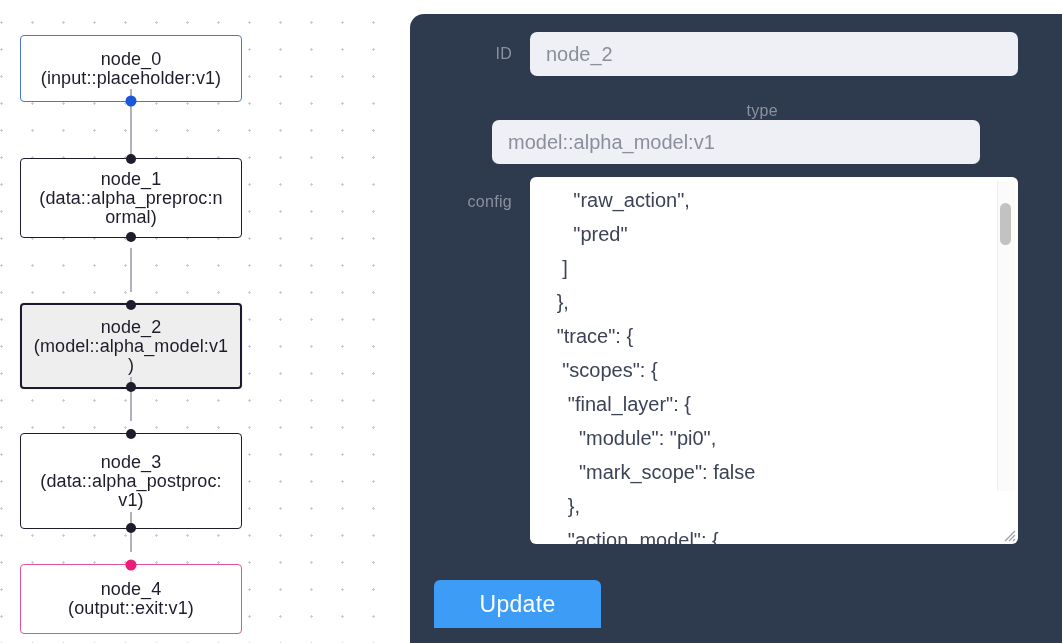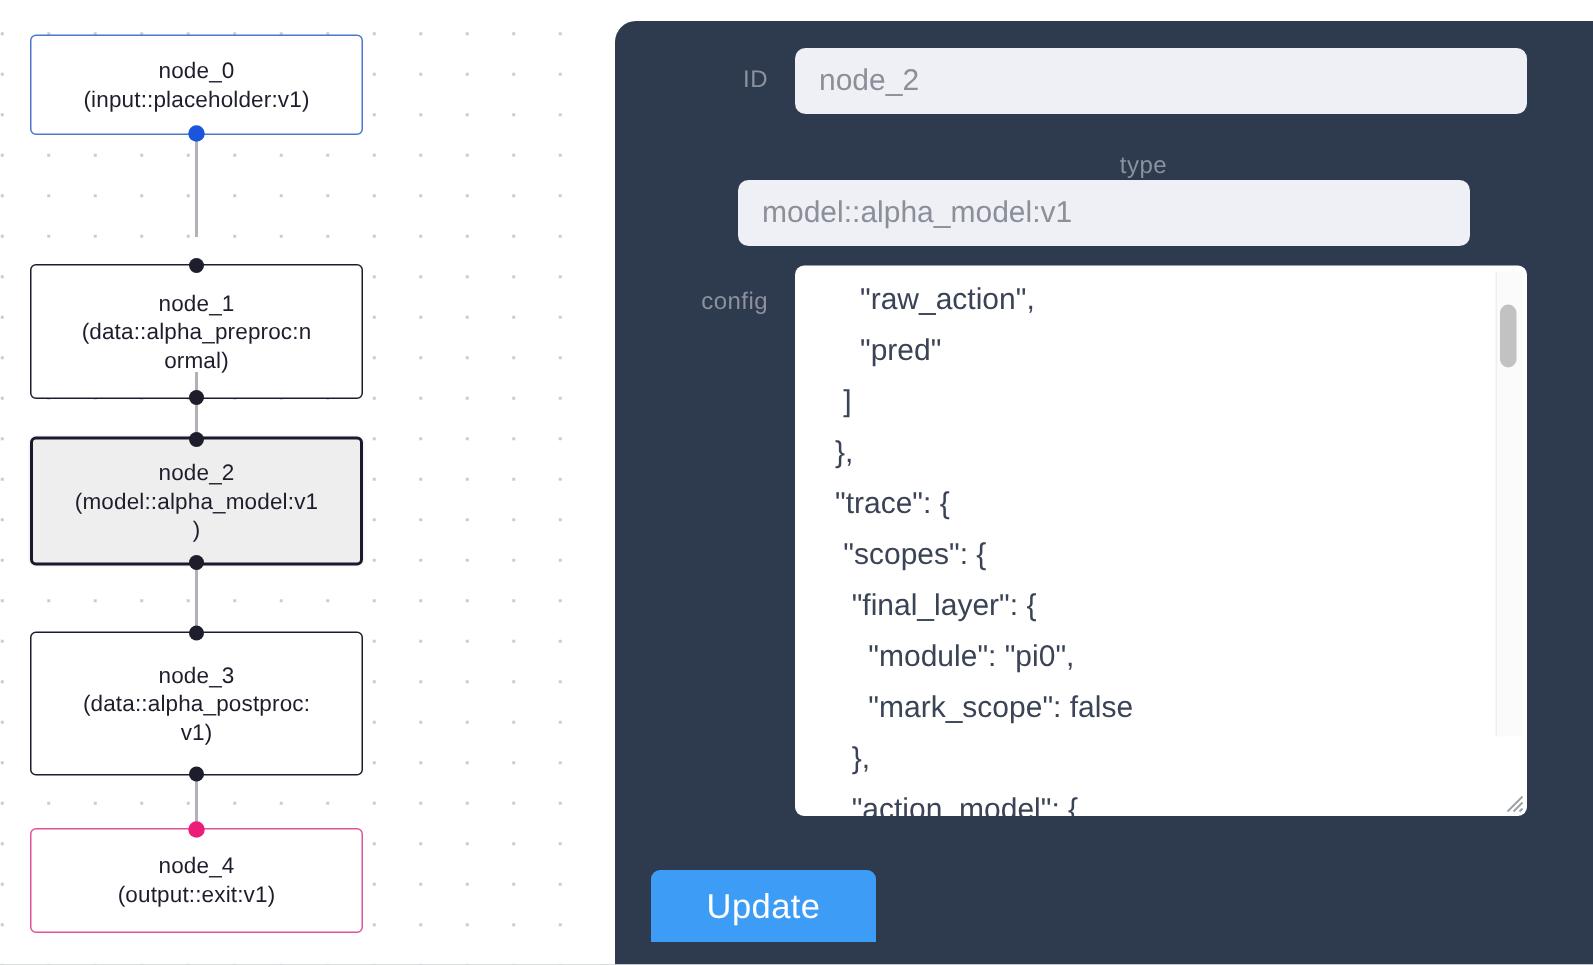--- a/index.html
+++ b/index.html
@@ -54,23 +54,24 @@
     width: 222px;
     left: 20px;
     background: #ffffff;
     border: 1px solid #1d1d2c;
     border-radius: 4px;
     display: flex;
     align-items: center;
     justify-content: center;
     text-align: center;
     color: #1d1d2c;
-    font-size: 15px;
+    font-size: 18px;
     line-height: 19px;
     letter-spacing: .1px;
+    margin-top: 12px;
   }
   .node.node-input {
     border: 1.6px solid #4b77d0;
   }
   .node.node-output {
     border: 1.6px solid #e0529c;
   }
   .node.node-selected {
     border: 2px solid #1a1a2e;
     background: #eeeeee;
@@ -222,21 +223,21 @@
     right: 2px;
     bottom: 2px;
     width: 16px;
     height: 16px;
   }
 
   #update-button {
     position: absolute;
     left: 24px;
     top: 566px;
-    width: 150px;
+    width: 167px;
     height: 48px;
     background: #3d9cf5;
     border: none;
     border-radius: 6px 6px 0 0;
     color: #ffffff;
     font-size: 23px;
     font-family: "Liberation Sans", sans-serif;
     letter-spacing: .3px;
     cursor: pointer;
   }
@@ -259,21 +260,21 @@
     <div class="edge" style="top:248px; height:44px;"></div>
     <div class="edge" style="top:377px; height:44px;"></div>
     <div class="edge" style="top:512px; height:40px;"></div>
 
     <div class="node node-input" style="top:23px; height:67px;">
       <div class="node-text">node_0
 (input::placeholder:v1)</div>
       <div class="handle handle-blue" style="top:100%;"></div>
     </div>
 
-    <div class="node" style="top:176px; height:90px;">
+    <div class="node" style="top:146px; height:80px;">
       <div class="node-text">node_1
 (data::alpha_preproc:n
 ormal)</div>
       <div class="handle" style="top:0;"></div>
       <div class="handle" style="top:100%;"></div>
     </div>
 
     <div class="node node-selected" style="top:291px; height:86px;">
       <div class="node-text">node_2
 (model::alpha_model:v1

